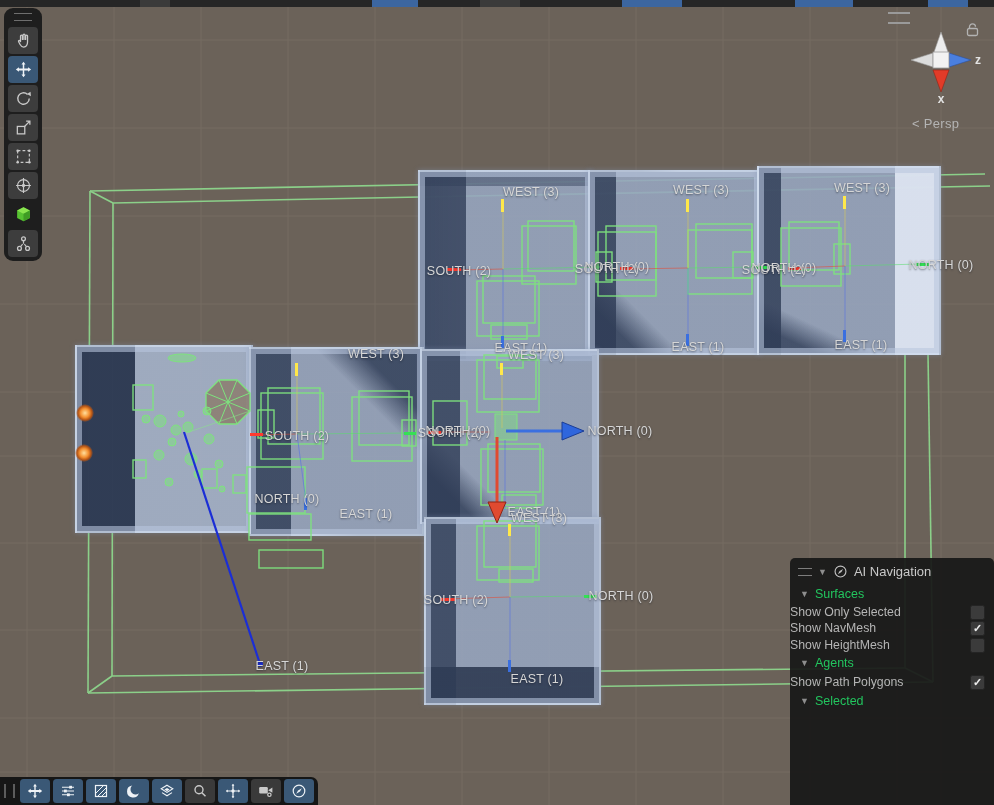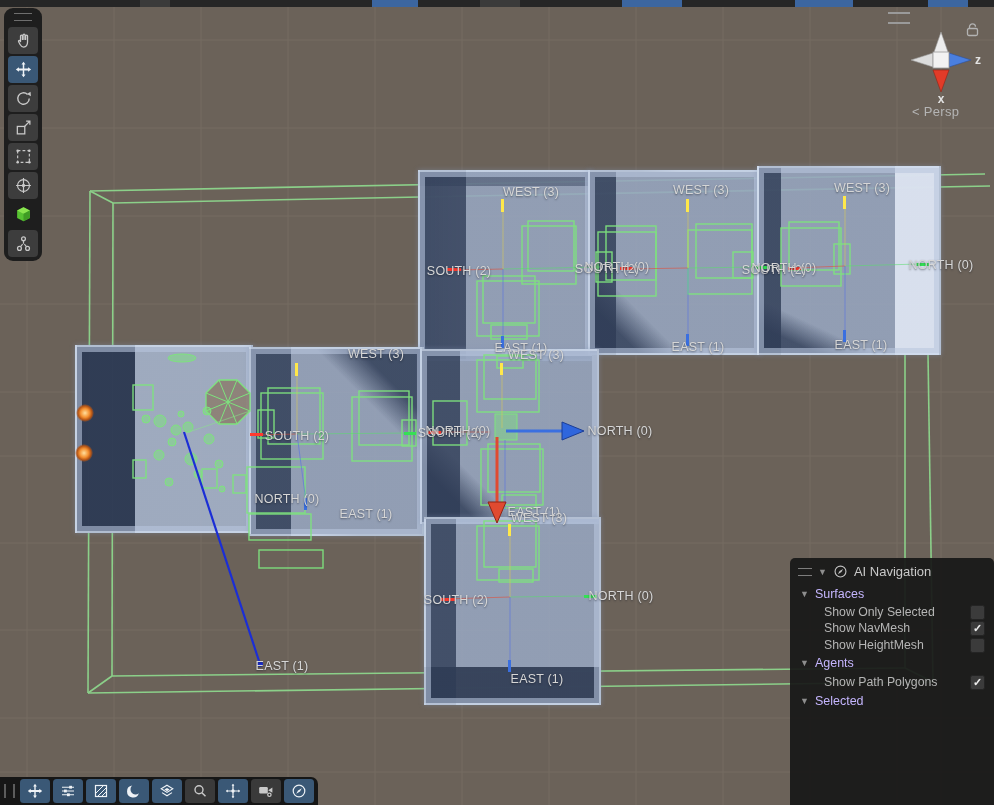--- a/index.html
+++ b/index.html
@@ -50,37 +50,37 @@
   .tool-btn.active{background:#3a5876;color:#eef2f6;}
   .tool-btn.bare{background:transparent;}
   .tool-btn svg{width:17px;height:17px;}
 
   
   #gizmo-hamburger{position:absolute;left:888px;top:12px;width:22px;height:8px;
     border-top:2px solid #9a9a9a;border-bottom:2px solid #9a9a9a;}
   #gizmo-lock{position:absolute;left:965px;top:22px;width:15px;height:15px;color:#b3b3b3;}
   #view-gizmo{position:absolute;left:880px;top:18px;width:114px;height:80px;}
   .gizmo-axis-label{position:absolute;color:#e3e3e3;font-size:12px;font-weight:bold;transform:translate(-50%,-50%);}
-  #persp-label{position:absolute;left:912px;top:104px;color:#b4b4b4;font-size:13px;letter-spacing:.3px;}
+  #persp-label{position:absolute;left:912px;top:116px;color:#b4b4b4;font-size:13px;letter-spacing:.3px;}
 
   
   #nav-panel{
     position:absolute;left:790px;top:558px;width:204px;height:260px;
     background:rgba(24,24,24,.93);border-radius:5px 5px 0 0;color:#b9b9b9;
   }
   #nav-panel-header{display:flex;align-items:center;gap:6px;padding:6px 8px 4px 8px;}
   #nav-panel-header .handle{width:14px;height:6px;border-top:1.5px solid #7d7d7d;border-bottom:1.5px solid #7d7d7d;}
   #nav-panel-header .fold{color:#8e8e8e;font-size:9px;}
   #nav-panel-header .panel-icon svg{width:15px;height:15px;color:#c2c2c2;}
   #nav-panel-title{font-size:13px;color:#c9c9c9;}
   .nav-section-header{display:flex;align-items:center;gap:6px;height:21px;padding-left:10px;}
   .nav-section-header .fold{color:#8e8e8e;font-size:9px;}
-  .nav-section-label{font-size:12.5px;color:#c4b5fd;}
+  .nav-section-label{font-size:12.5px;color:#22c55e;}
   .nav-row{position:relative;height:16.3px;display:flex;align-items:center;}
-  .nav-row-label{margin-left:34px;font-size:12.3px;color:#b5b5b5;white-space:nowrap;}
+  .nav-row-label{font-size:12.3px;color:#b5b5b5;white-space:nowrap;}
   .nav-checkbox{
     position:absolute;right:9px;top:1px;width:13px;height:13px;border-radius:2.5px;
     background:#3b3b3b;border:1px solid #242424;
     display:flex;align-items:center;justify-content:center;
     color:#ececec;font-size:11px;font-weight:bold;line-height:1;
   }
 
   
   #bottom-toolbar{
     position:absolute;left:0;bottom:0;width:318px;height:28px;

